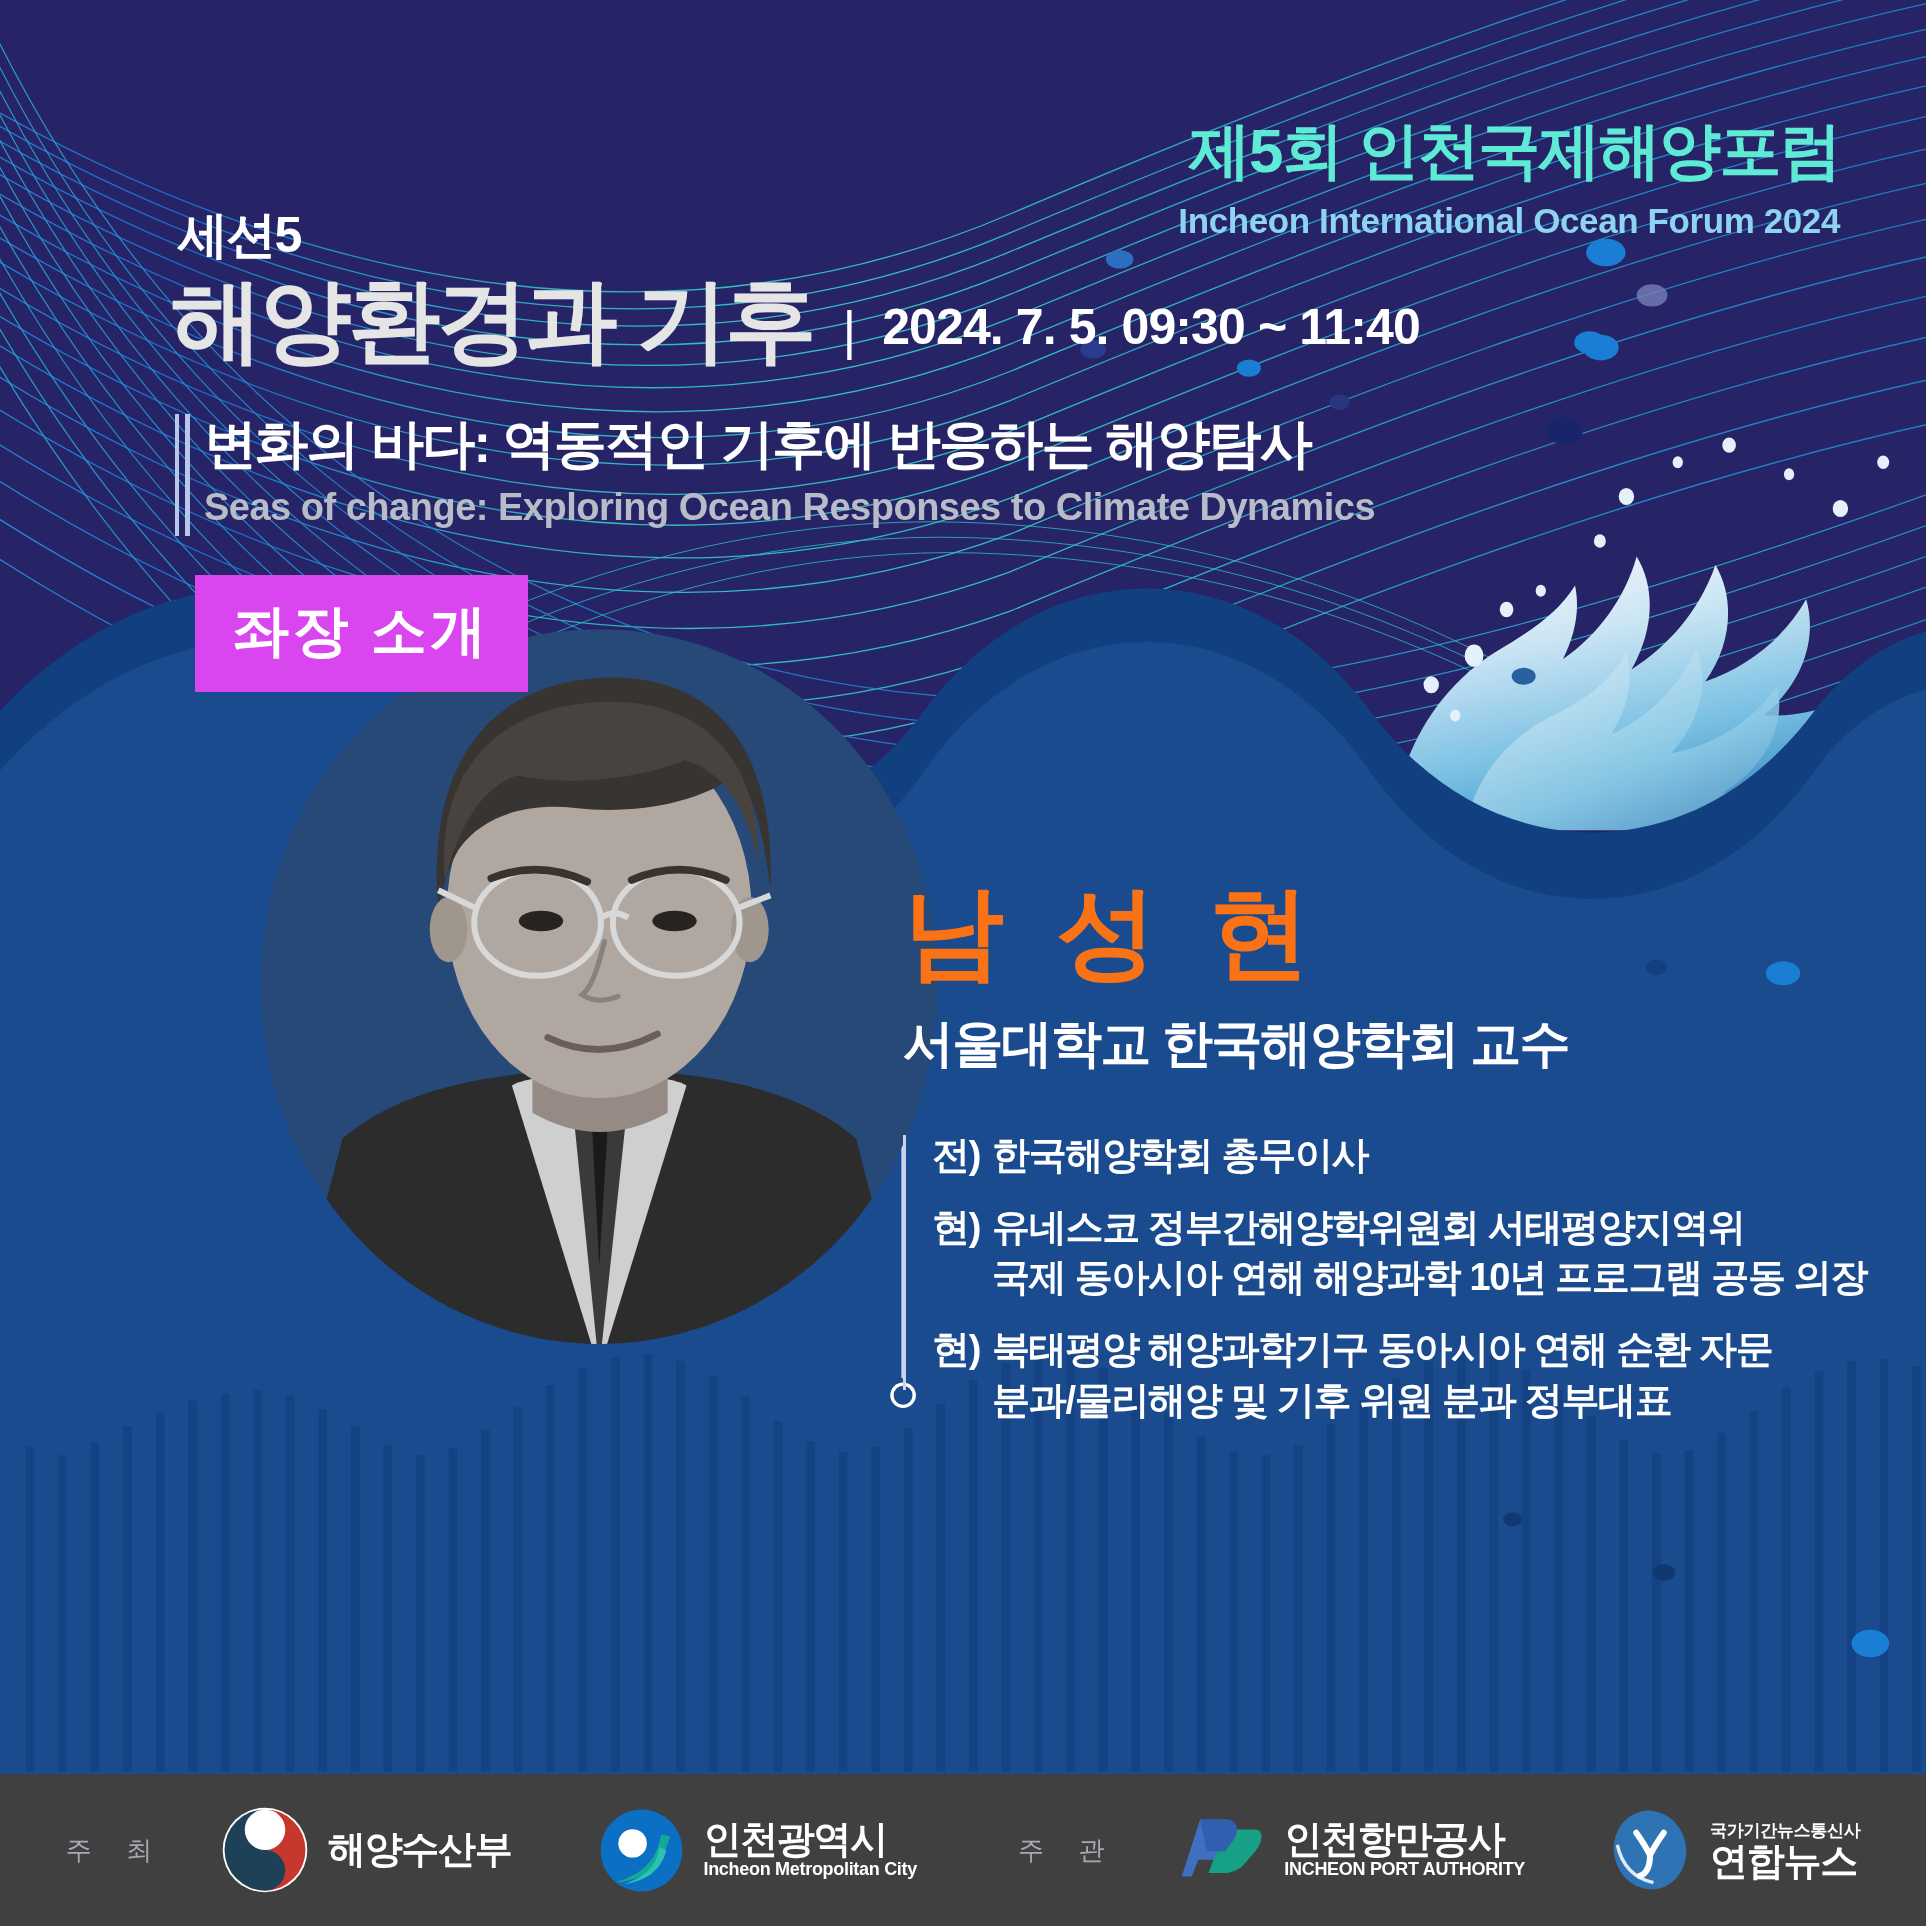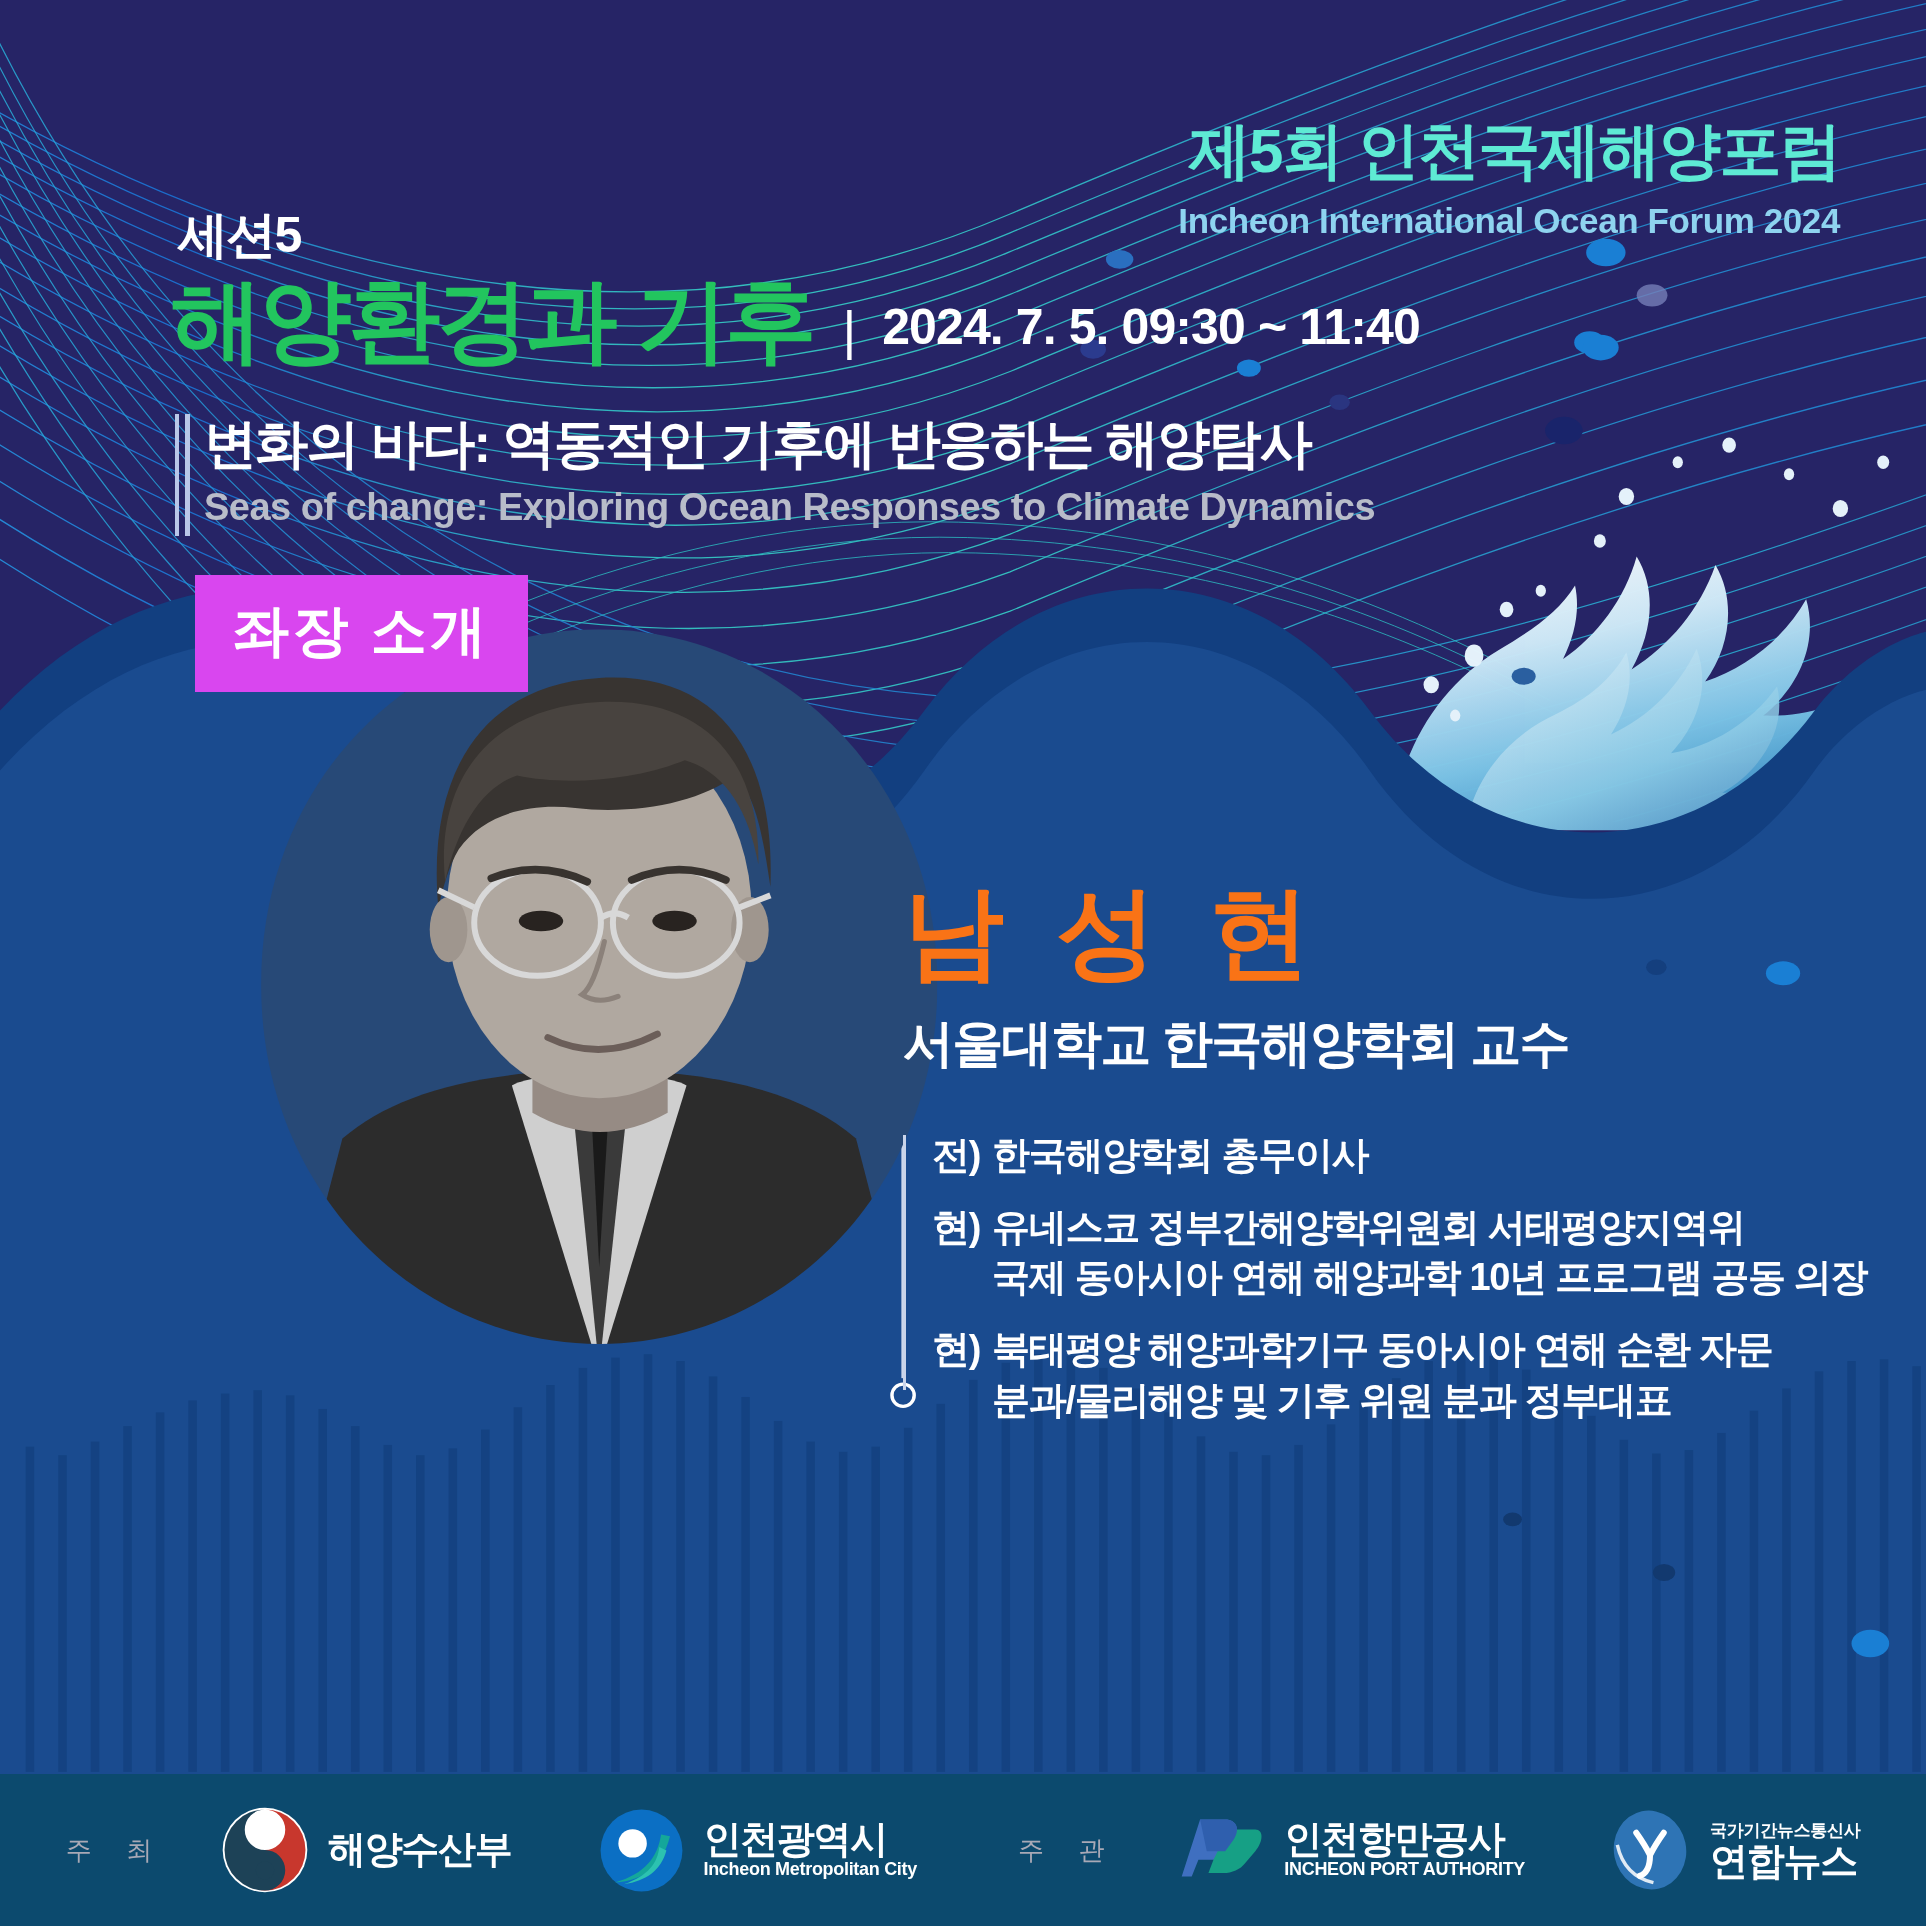--- a/index.html
+++ b/index.html
@@ -39,21 +39,21 @@
   .session-tag{
     position:absolute; left:178px; top:202px; z-index:40;
     font-size:50px; font-weight:700; color:#ffffff; letter-spacing:-1.7px;
   }
 
   .title-row{
     position:absolute; left:171px; top:274px; z-index:40;
     display:flex; align-items:flex-end; gap:0px;
   }
   .title-ko{
-    font-size:92px; font-weight:800; color:#22c55e;
+    font-size:92px; font-weight:800; color:#e5e5e5;
     letter-spacing:-3.4px; line-height:1.0; white-space:nowrap;
   }
   .title-sep{
     color:#ffffff; font-size:53px; font-weight:300;
     margin:0 26px 8.6px 29px; line-height:1;
   }
   .title-date{
     font-size:50px; font-weight:700; color:#ffffff;
     letter-spacing:-0.9px; white-space:nowrap; padding-bottom:10.3px;
   }
@@ -119,21 +119,21 @@
   }
   .bio-lines{ }
   .bio-line{
     font-size:38px; font-weight:600; color:#ffffff;
     letter-spacing:-1.3px; white-space:nowrap; line-height:1.32;
   }
 
   
   .footer{
     position:absolute; left:0; bottom:0; width:1926px; height:152px;
-    background:#0c4a6e; z-index:60;
+    background:#404040; z-index:60;
     display:flex; align-items:center; justify-content:center; gap:0px;
   }
   .f-label{
     font-size:26px; color:#a9a9b6; letter-spacing:13.7px;
     font-weight:500; white-space:nowrap;
   }
   .f-logo{ display:flex; align-items:center; gap:17px; }
   .f-ko{ font-size:38px; font-weight:800; color:#ffffff; letter-spacing:-1.3px; white-space:nowrap; line-height:1.05;}
   .f-en{ font-size:18px; font-weight:700; color:#ffffff; letter-spacing:-0.3px; white-space:nowrap; }
   .f-sup{ font-size:17px; font-weight:700; color:#ffffff; letter-spacing:-0.3px; white-space:nowrap; }

